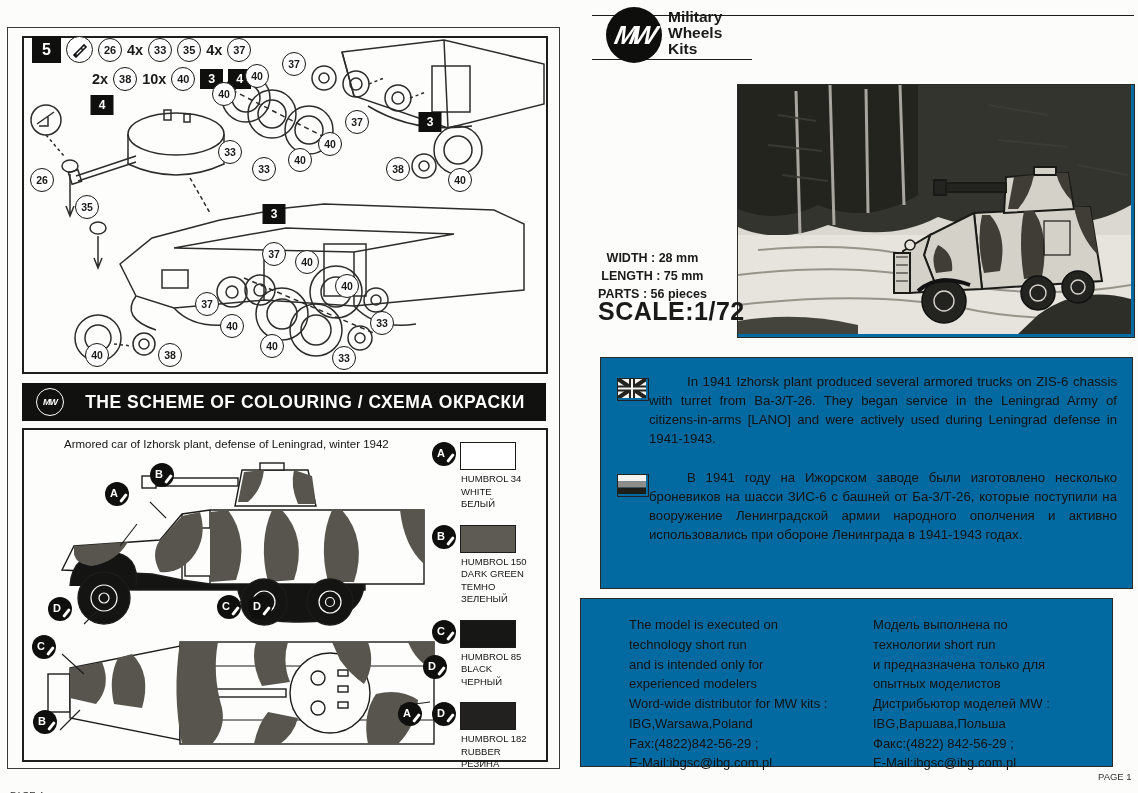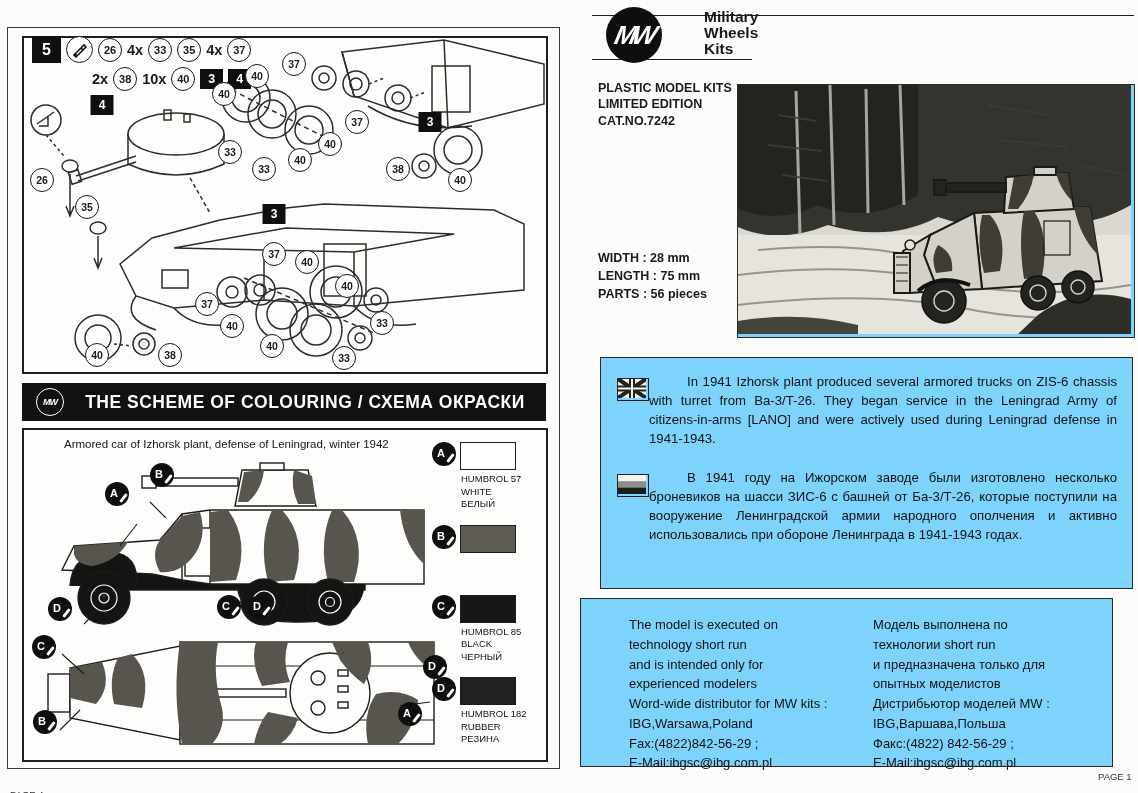--- a/index.html
+++ b/index.html
@@ -1,20 +1,20 @@
 <!DOCTYPE html>
 <html><head>
 <meta charset="utf-8">
 <style>
   html,body{margin:0;padding:0;background:#f4f3ef;}
   #canvas{position:relative;width:1138px;height:793px;background:#fcfcfa;overflow:hidden;
           font-family:"Liberation Sans","DejaVu Sans",sans-serif;color:#1a1a18;}
   .abs{position:absolute;}
   .box{position:absolute;border:2px solid #1e1e1c;background:#fdfdfb;}
-  .thinbox{position:absolute;border:1.5px solid #2a2a28;background:#7dd3fc;}
+  .thinbox{position:absolute;border:1.5px solid #2a2a28;background:#0369a1;}
 
   
   #left-page-border{left:7px;top:27px;width:551px;height:740px;border:1px solid #3a3a38;}
   #assembly-box{left:22px;top:36px;width:522px;height:334px;}
   #scheme-header{left:22px;top:383px;width:524px;height:38px;background:#111110;color:#fff;
       display:flex;align-items:center;}
   #scheme-header .hdr-text{flex:1;text-align:center;font-weight:bold;font-size:17.5px;letter-spacing:.5px;}
   #scheme-box{left:22px;top:428px;width:522px;height:330px;}
   .mw-mini{width:26px;height:26px;border:1.5px solid #fff;border-radius:50%;margin-left:14px;
       display:flex;align-items:center;justify-content:center;font-weight:bold;font-style:italic;
@@ -52,32 +52,32 @@
   .legend-entry{position:relative;margin-bottom:14px;min-height:56px;}
   .legend-row{display:flex;align-items:flex-start;gap:4px;}
   .legend-circle{position:relative;flex:0 0 24px;width:24px;height:24px;background:#0f0f0e;color:#fff;
       border-radius:50%;font-weight:bold;font-size:11px;line-height:22px;text-indent:-6px;text-align:center;}
   .legend-circle::after{content:"";position:absolute;right:4px;bottom:3px;width:3px;height:10px;
       background:#fff;transform:rotate(38deg);border-radius:1px;}
   .swatch{width:54px;height:26px;border:1.4px solid #1c1c1a;}
   .legend-lines{margin-left:29px;margin-top:3px;font-size:9.5px;line-height:1.32;white-space:pre-line;color:#141412;}
 
   
-  #brand-name{left:668px;top:9px;font-weight:bold;font-size:15.5px;line-height:1.04;white-space:pre-line;margin-left:36px;}
+  #brand-name{left:668px;top:9px;font-weight:bold;font-size:15.5px;line-height:1.04;white-space:pre-line;}
   .rule{position:absolute;height:0;border-top:1.6px solid #1c1c1a;}
   #mw-logo{left:606px;top:7px;width:56px;height:56px;background:#0e0e0d;border-radius:50%;
       display:flex;align-items:center;justify-content:center;overflow:hidden;}
   #mw-logo .mwtxt{color:#fff;font-weight:bold;font-style:italic;font-size:26px;letter-spacing:-4px;
       transform:skewX(-12deg);}
   #title-box{left:752px;top:20px;width:380px;height:42px;border:3px solid #151513;background:#fdfdfb;
       display:flex;align-items:center;justify-content:center;}
   #title-box .t{font-weight:bold;font-size:25px;letter-spacing:.2px;}
   #subtitle{left:598px;top:80px;font-weight:bold;font-size:12.5px;line-height:1.3;white-space:pre-line;}
   #illustration-box{left:737px;top:84px;width:396px;height:252px;}
-  #specs{left:598px;top:249px;font-weight:bold;font-size:12.5px;line-height:1.45;}
+  #specs{left:598px;top:249px;font-weight:bold;font-size:12.5px;line-height:1.45;text-align:center;}
   #scale{left:598px;top:297px;font-weight:bold;font-size:25px;letter-spacing:.5px;}
   #desc-box{left:600px;top:357px;width:531px;height:230px;}
   #dist-box{left:580px;top:598px;width:531px;height:167px;}
   .flag{position:absolute;width:30px;height:21px;border:1px solid #222;}
   .para{position:absolute;font-size:13.2px;line-height:1.45;text-align:justify;text-indent:38px;color:#131311;}
   .dist-col{position:absolute;font-size:13px;line-height:1.52;white-space:pre-line;color:#131311;}
 
   svg{display:block;}
   .lineart{stroke:#2c2c2a;fill:none;stroke-width:1.5;}
 </style>
@@ -313,29 +313,32 @@
         <span class="co-paint" style="left: 411px; top: 237px;">D</span>
         <span class="co-paint" style="left: 386px; top: 284px;">A</span>
       </div>
 
     <div id="legend">
         <div class="legend-entry">
           <div class="legend-row">
             <span class="legend-circle">A</span>
             <span class="swatch" style="background: rgb(255, 255, 255);"></span>
           </div>
-          <div class="legend-lines">HUMBROL 57
+          <div class="legend-lines">HUMBROL 34
 WHITE
 БЕЛЫЙ</div>
         </div>
         <div class="legend-entry">
           <div class="legend-row">
             <span class="legend-circle">B</span>
             <span class="swatch" style="background: rgb(93, 91, 84);"></span>
           </div>
+          <div class="legend-lines">HUMBROL 150
+DARK GREEN
+ТЕМНО ЗЕЛЕНЫЙ</div>
         </div>
         <div class="legend-entry">
           <div class="legend-row">
             <span class="legend-circle">C</span>
             <span class="swatch" style="background: rgb(23, 23, 21);"></span>
           </div>
           <div class="legend-lines">HUMBROL 85
 BLACK
 ЧЕРНЫЙ</div>
         </div>
@@ -357,23 +360,20 @@
   <div class="rule" style="left:592px;top:59px;width:160px;"></div>
 
   <div class="abs" id="mw-logo">
     <span class="mwtxt">MW</span>
   </div>
   <div class="abs" id="brand-name">Military
 Wheels
 Kits</div>
 
 
-  <div class="abs" id="subtitle">PLASTIC MODEL KITS
-LIMITED EDITION
-CAT.NO.7242</div>
 
   <div class="thinbox" id="illustration-box">
     <svg width="393" height="249" viewBox="0 0 393 249">
       <rect width="393" height="249" fill="#dbd8d1"></rect>
       <path d="M0,0 H393 V120 Q340,150 300,128 Q250,150 200,132 Q150,158 90,140 Q40,160 0,142 Z" fill="#34342e"></path>
       <path d="M0,0 H180 V110 Q130,140 80,120 Q40,140 0,124 Z" fill="#24241f"></path>
       <g stroke="#c9c6be" stroke-width="3" opacity="0.8">
         <line x1="58" y1="6" x2="62" y2="150"></line>
           <line x1="92" y1="0" x2="96" y2="140"></line>
         <line x1="128" y1="4" x2="130" y2="128"></line>
@@ -426,20 +426,21 @@
         <rect x="306" y="136" width="26" height="34"></rect>
       </g>
     </svg>
   </div>
 
   <div class="abs" id="specs">
       <div>WIDTH : 28 mm</div>
       <div>LENGTH : 75 mm</div>
       <div>PARTS : 56 pieces</div>
     </div>
+  <div class="abs" id="scale">SCALE:1/72</div>
 
   <div class="thinbox" id="desc-box">
     <span class="flag" style="left:16px;top:20px;">
       <svg width="28" height="19" viewBox="0 0 28 19">
         <rect width="28" height="19" fill="#f4f3ef"></rect>
         <path d="M0,0 L28,19 M28,0 L0,19" stroke="#22221f" stroke-width="4"></path>
         <path d="M14,0 V19 M0,9.5 H28" stroke="#22221f" stroke-width="6"></path>
         <path d="M14,0 V19 M0,9.5 H28" stroke="#f4f3ef" stroke-width="2"></path>
       </svg>
     </span>

